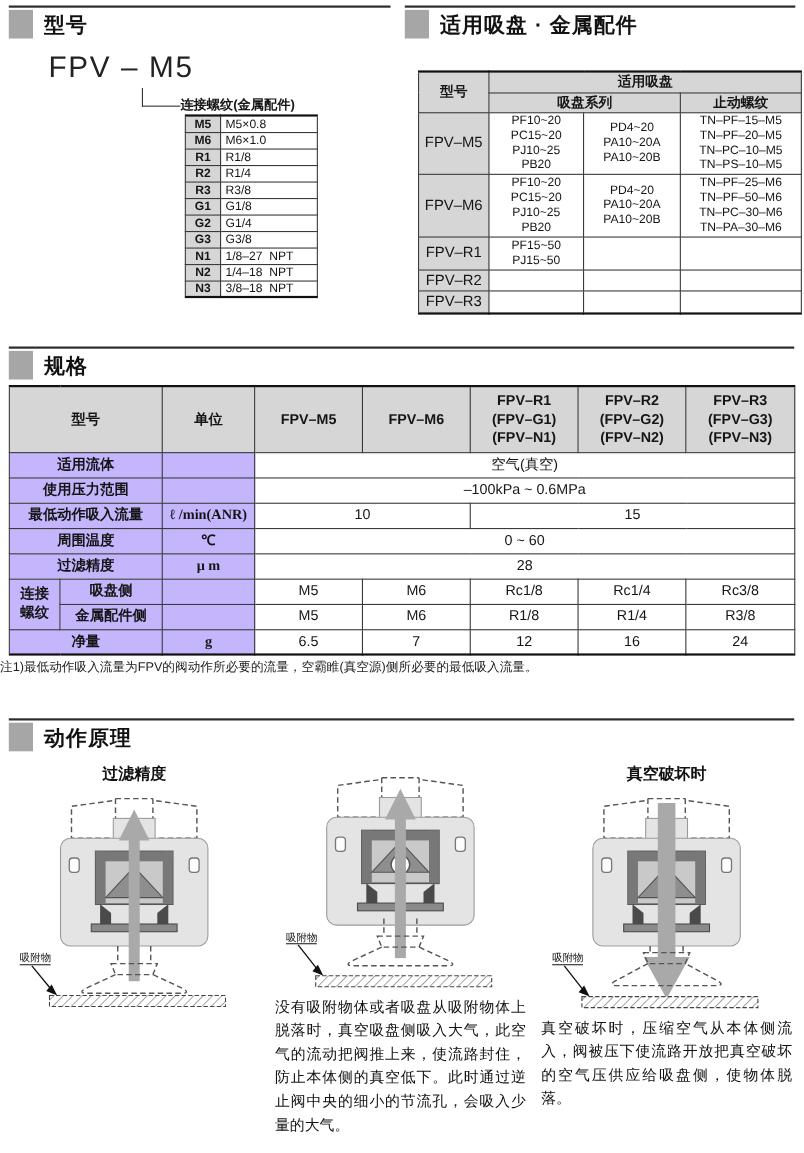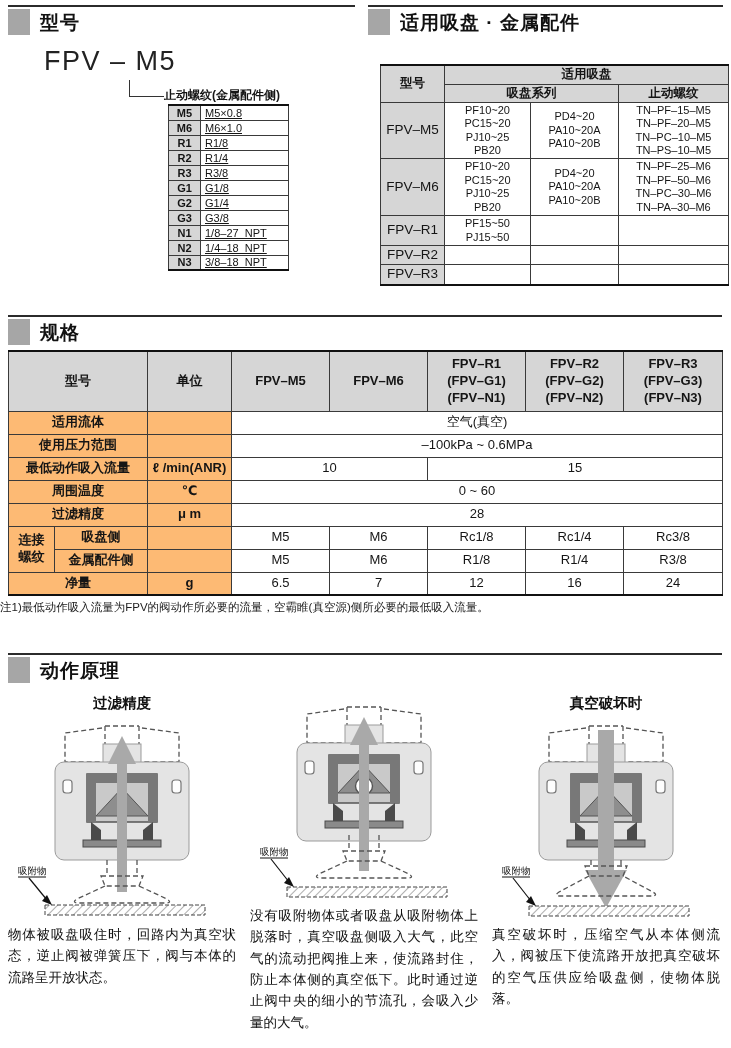--- a/index.html
+++ b/index.html
@@ -18,35 +18,35 @@
   .conn-v { position: absolute; left: 129px; top: 80px; height: 17px; width: 0; border-left: 1.5px solid #333; }
   .conn-h { position: absolute; left: 129px; top: 96px; width: 35px; height: 0; border-top: 1.5px solid #333; }
   .thread-caption { position: absolute; left: 164px; top: 87px; font-size: 12px; font-weight: bold; }
 
   table { border-collapse: collapse; }
 
   .thread-table { position: absolute; left: 168px; top: 104px;
     border-top: 2.5px solid #111; border-bottom: 2.5px solid #111; }
   .thread-table td { border: 1px solid #3a3a3a; font-size: 11px; height: 15px; padding: 0 4px; }
   .thread-table td.k { background: #d6d6d6; width: 32px; text-align: center; font-weight: bold; }
-  .thread-table td.v { width: 88px; white-space: pre; text-decoration: underline; }
+  .thread-table td.v { width: 88px; white-space: pre; }
 
   .cups-table { position: absolute; left: 380px; top: 64px; width: 348px; table-layout: fixed;
     border-top: 2.5px solid #111; border-bottom: 2.5px solid #111; }
   .cups-table td { border: 1px solid #3a3a3a; text-align: center; vertical-align: middle;
     white-space: pre-line; line-height: 1.22; padding: 1px 2px; }
   .cups-table td.hd { background: #d6d6d6; font-size: 12.5px; font-weight: bold; }
   .cups-table td.model { background: #d6d6d6; font-size: 13.5px; }
   .cups-table td.data { font-size: 11px; background: #fff; }
 
   .spec-table { position: absolute; left: 8px; top: 350px; width: 714px; table-layout: fixed;
     border-top: 2.5px solid #111; border-bottom: 2.5px solid #111; }
   .spec-table td { border: 1px solid #3a3a3a; text-align: center; vertical-align: middle;
     font-size: 13px; white-space: pre-line; line-height: 1.3; padding: 0 2px; }
-  .spec-table td.lbl { background: #fdba74; font-weight: bold; }
+  .spec-table td.lbl { background: #c4b5fd; font-weight: bold; font-family: Liberation Serif, serif; }
   .spec-table tr.hd td { background: #d6d6d6; font-weight: bold; }
   .spec-table tr.hd { height: 60px; }
   .spec-table tr.dr { height: 23px; }
 
   .notes { position: absolute; left: 0; top: 599px; font-size: 11.5px; line-height: 1.55; color: #1d1d1d; }
 
   .figures { position: absolute; left: 8px; top: 694px; width: 714px; display: flex; gap: 14px; }
   .figure { width: 228px; }
   .fig-caption { text-align: center; font-weight: bold; font-size: 14.5px; color: #111; }
   .fig-svg { display: block; margin: 3px auto 0; }
@@ -55,21 +55,21 @@
 </head>
 <body>
 
 <div class="sec-rule" style="left:8px; top:5px; width:347px;"></div>
 <div class="sec-chip" style="left:8px; top:9px;"></div>
 <div class="sec-title" style="left:40px; top:10px;">型号</div>
 
 <div class="model-code">FPV – M5</div>
 <div class="conn-v"></div>
 <div class="conn-h"></div>
-<div class="thread-caption">止动螺纹(金属配件侧)</div>
+<div class="thread-caption">连接螺纹(金属配件)</div>
 
 <table class="thread-table">
   <tbody>
     <tr>
         <td class="k">M5</td>
         <td class="v">M5×0.8</td>
       </tr>
     <tr>
         <td class="k">M6</td>
         <td class="v">M6×1.0</td>
@@ -325,21 +325,20 @@
         <path d="M88,170 L60,183 Q54,187 62,187 L148,187 Q156,187 150,183 L122,170"></path>
       </g>
       <rect x="28" y="189" width="160" height="10" fill="url(#hatch1)" stroke="#444" stroke-dasharray="4,2"></rect>
       <g>
         <text x="1" y="158" font-size="9.5" fill="#111">吸附物</text>
         <line x1="1" y1="161" x2="29" y2="161" stroke="#111"></line>
         <line x1="12" y1="162" x2="30" y2="184" stroke="#111" stroke-width="1.2"></line>
         <polygon points="35,189 25,185 30,179" fill="#111"></polygon>
       </g>
     </svg>
-    <div class="fig-desc">物体被吸盘吸住时，回路内为真空状态，逆止阀被弹簧压下，阀与本体的流路呈开放状态。</div>
   </div>
 
   <div class="figure">
     <svg class="fig-svg" width="210" height="202" viewBox="0 0 210 202">
       <defs>
         <pattern id="hatch2" width="6" height="6" patternUnits="userSpaceOnUse" patternTransform="rotate(45)">
           <rect width="6" height="6" fill="#ffffff"></rect>
           <line x1="0" y1="0" x2="0" y2="6" stroke="#999999" stroke-width="1.6"></line>
         </pattern>
       </defs>

